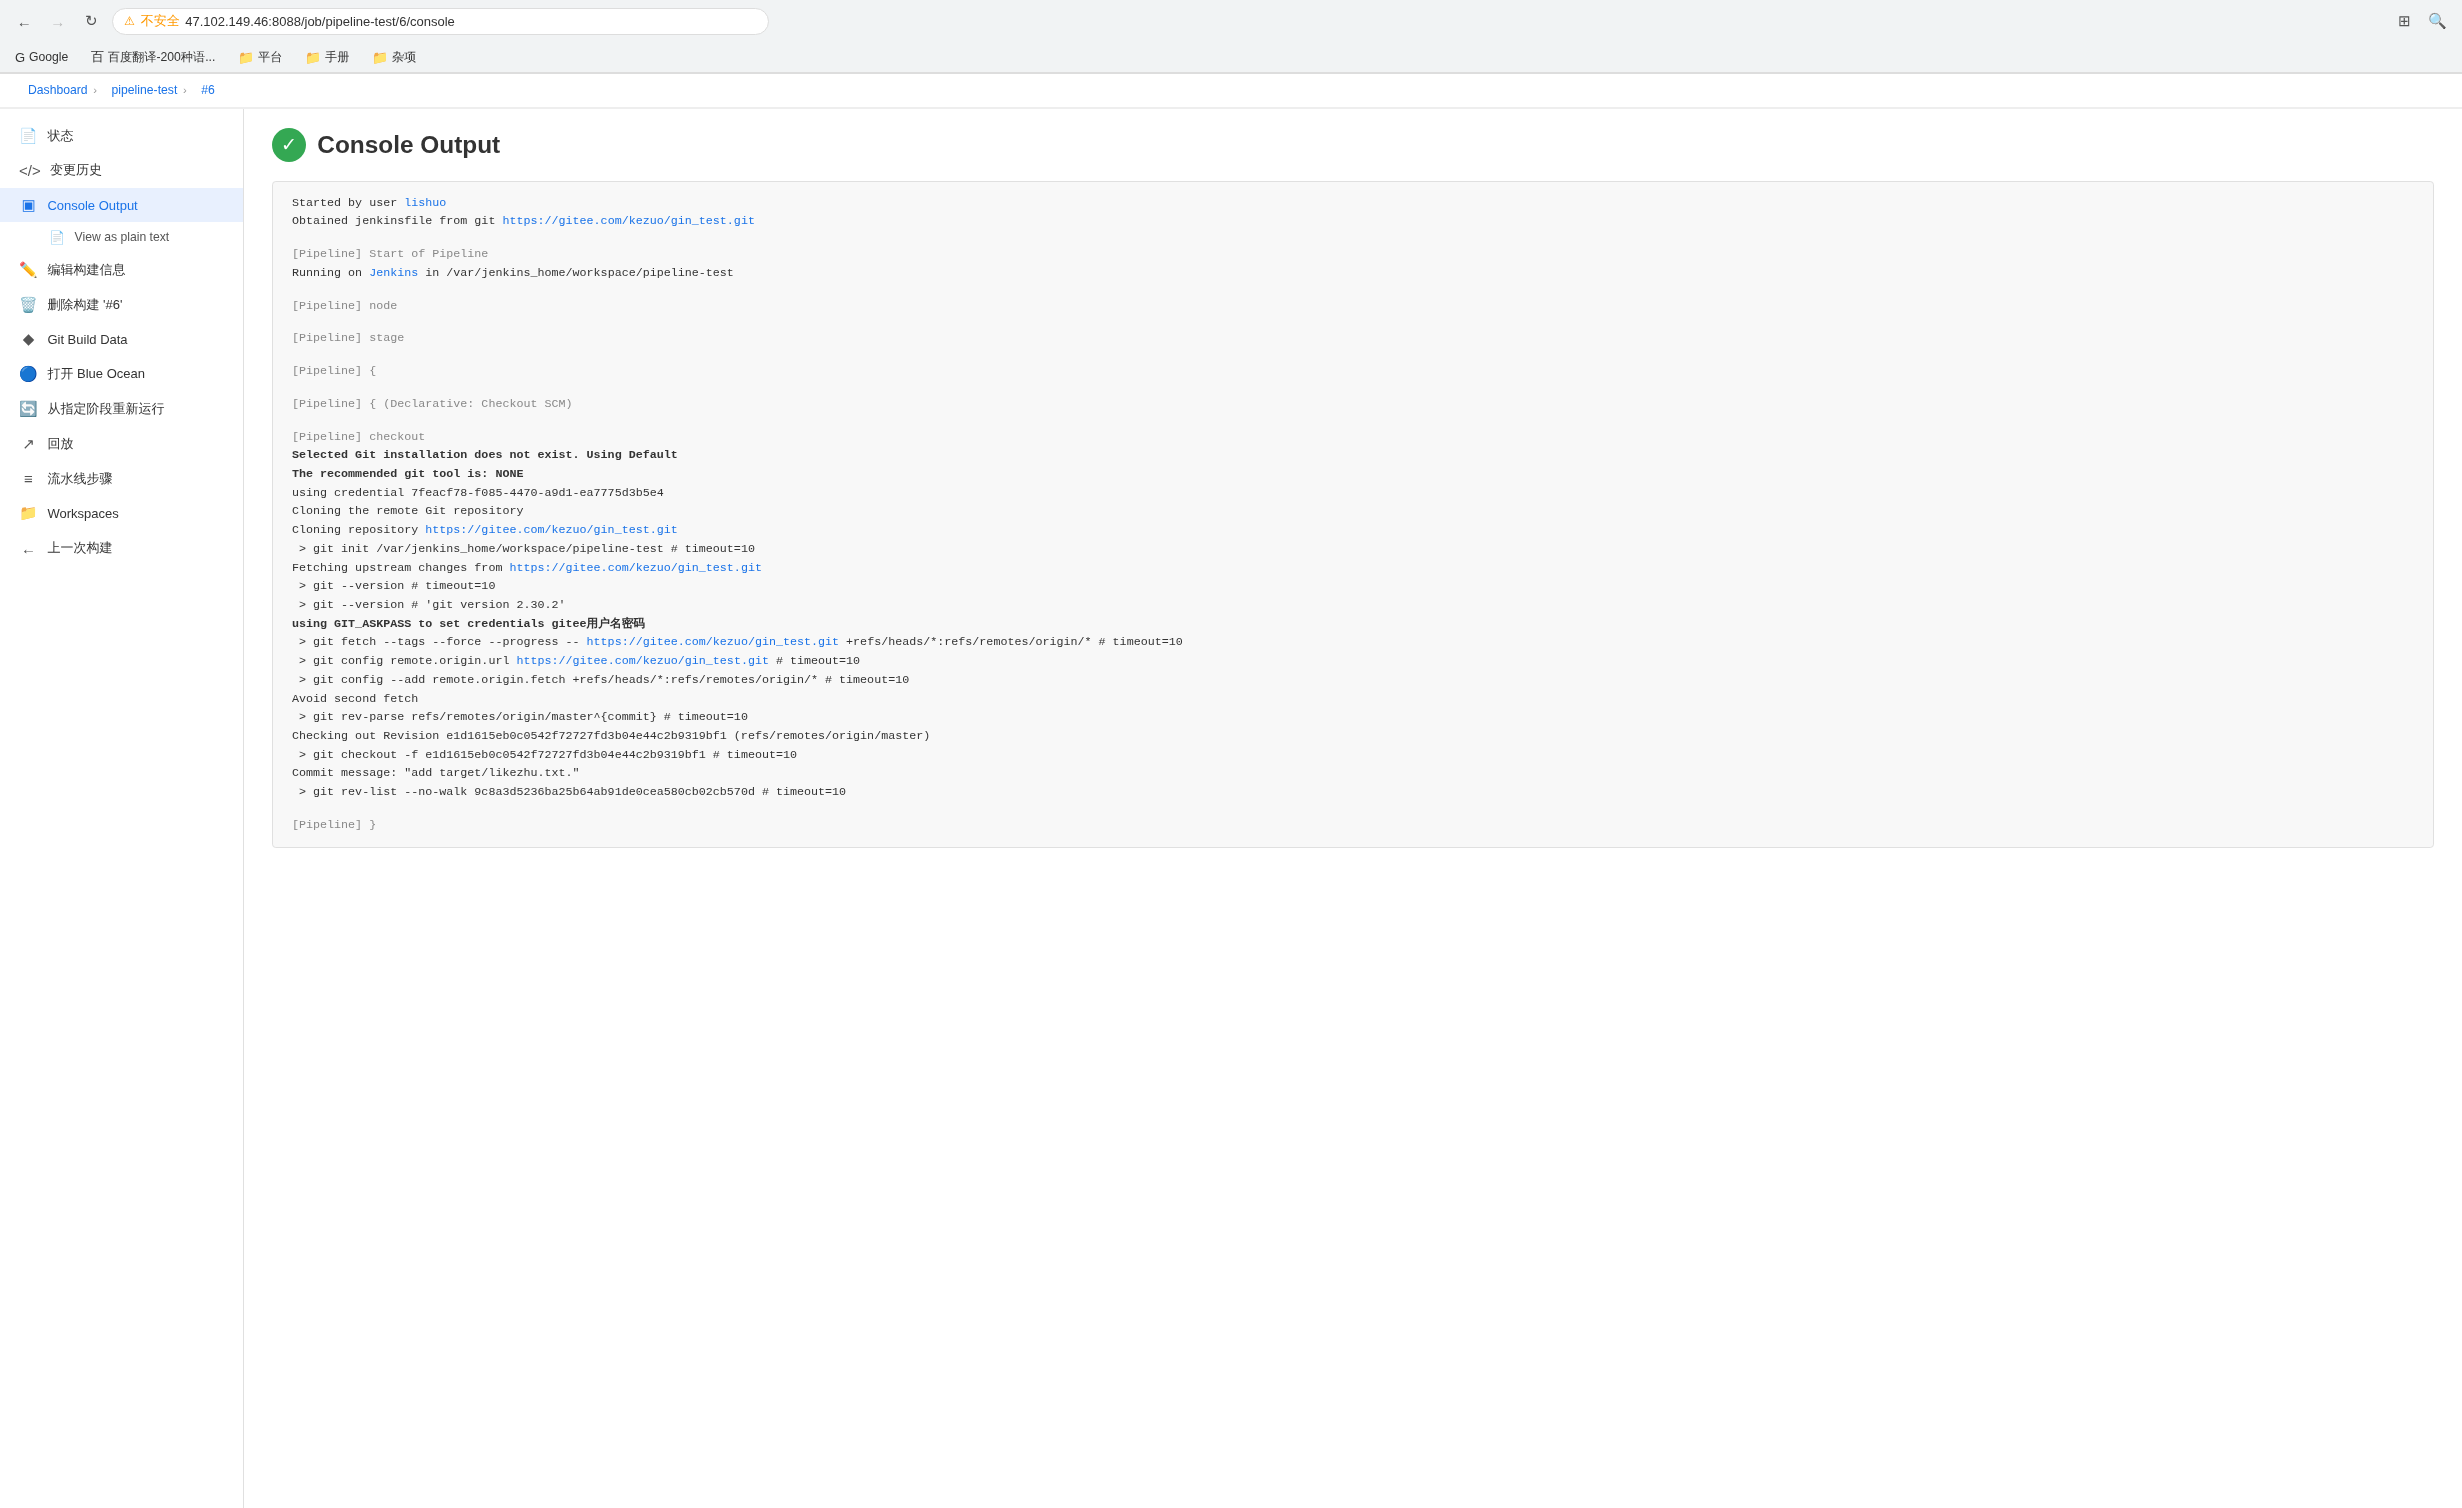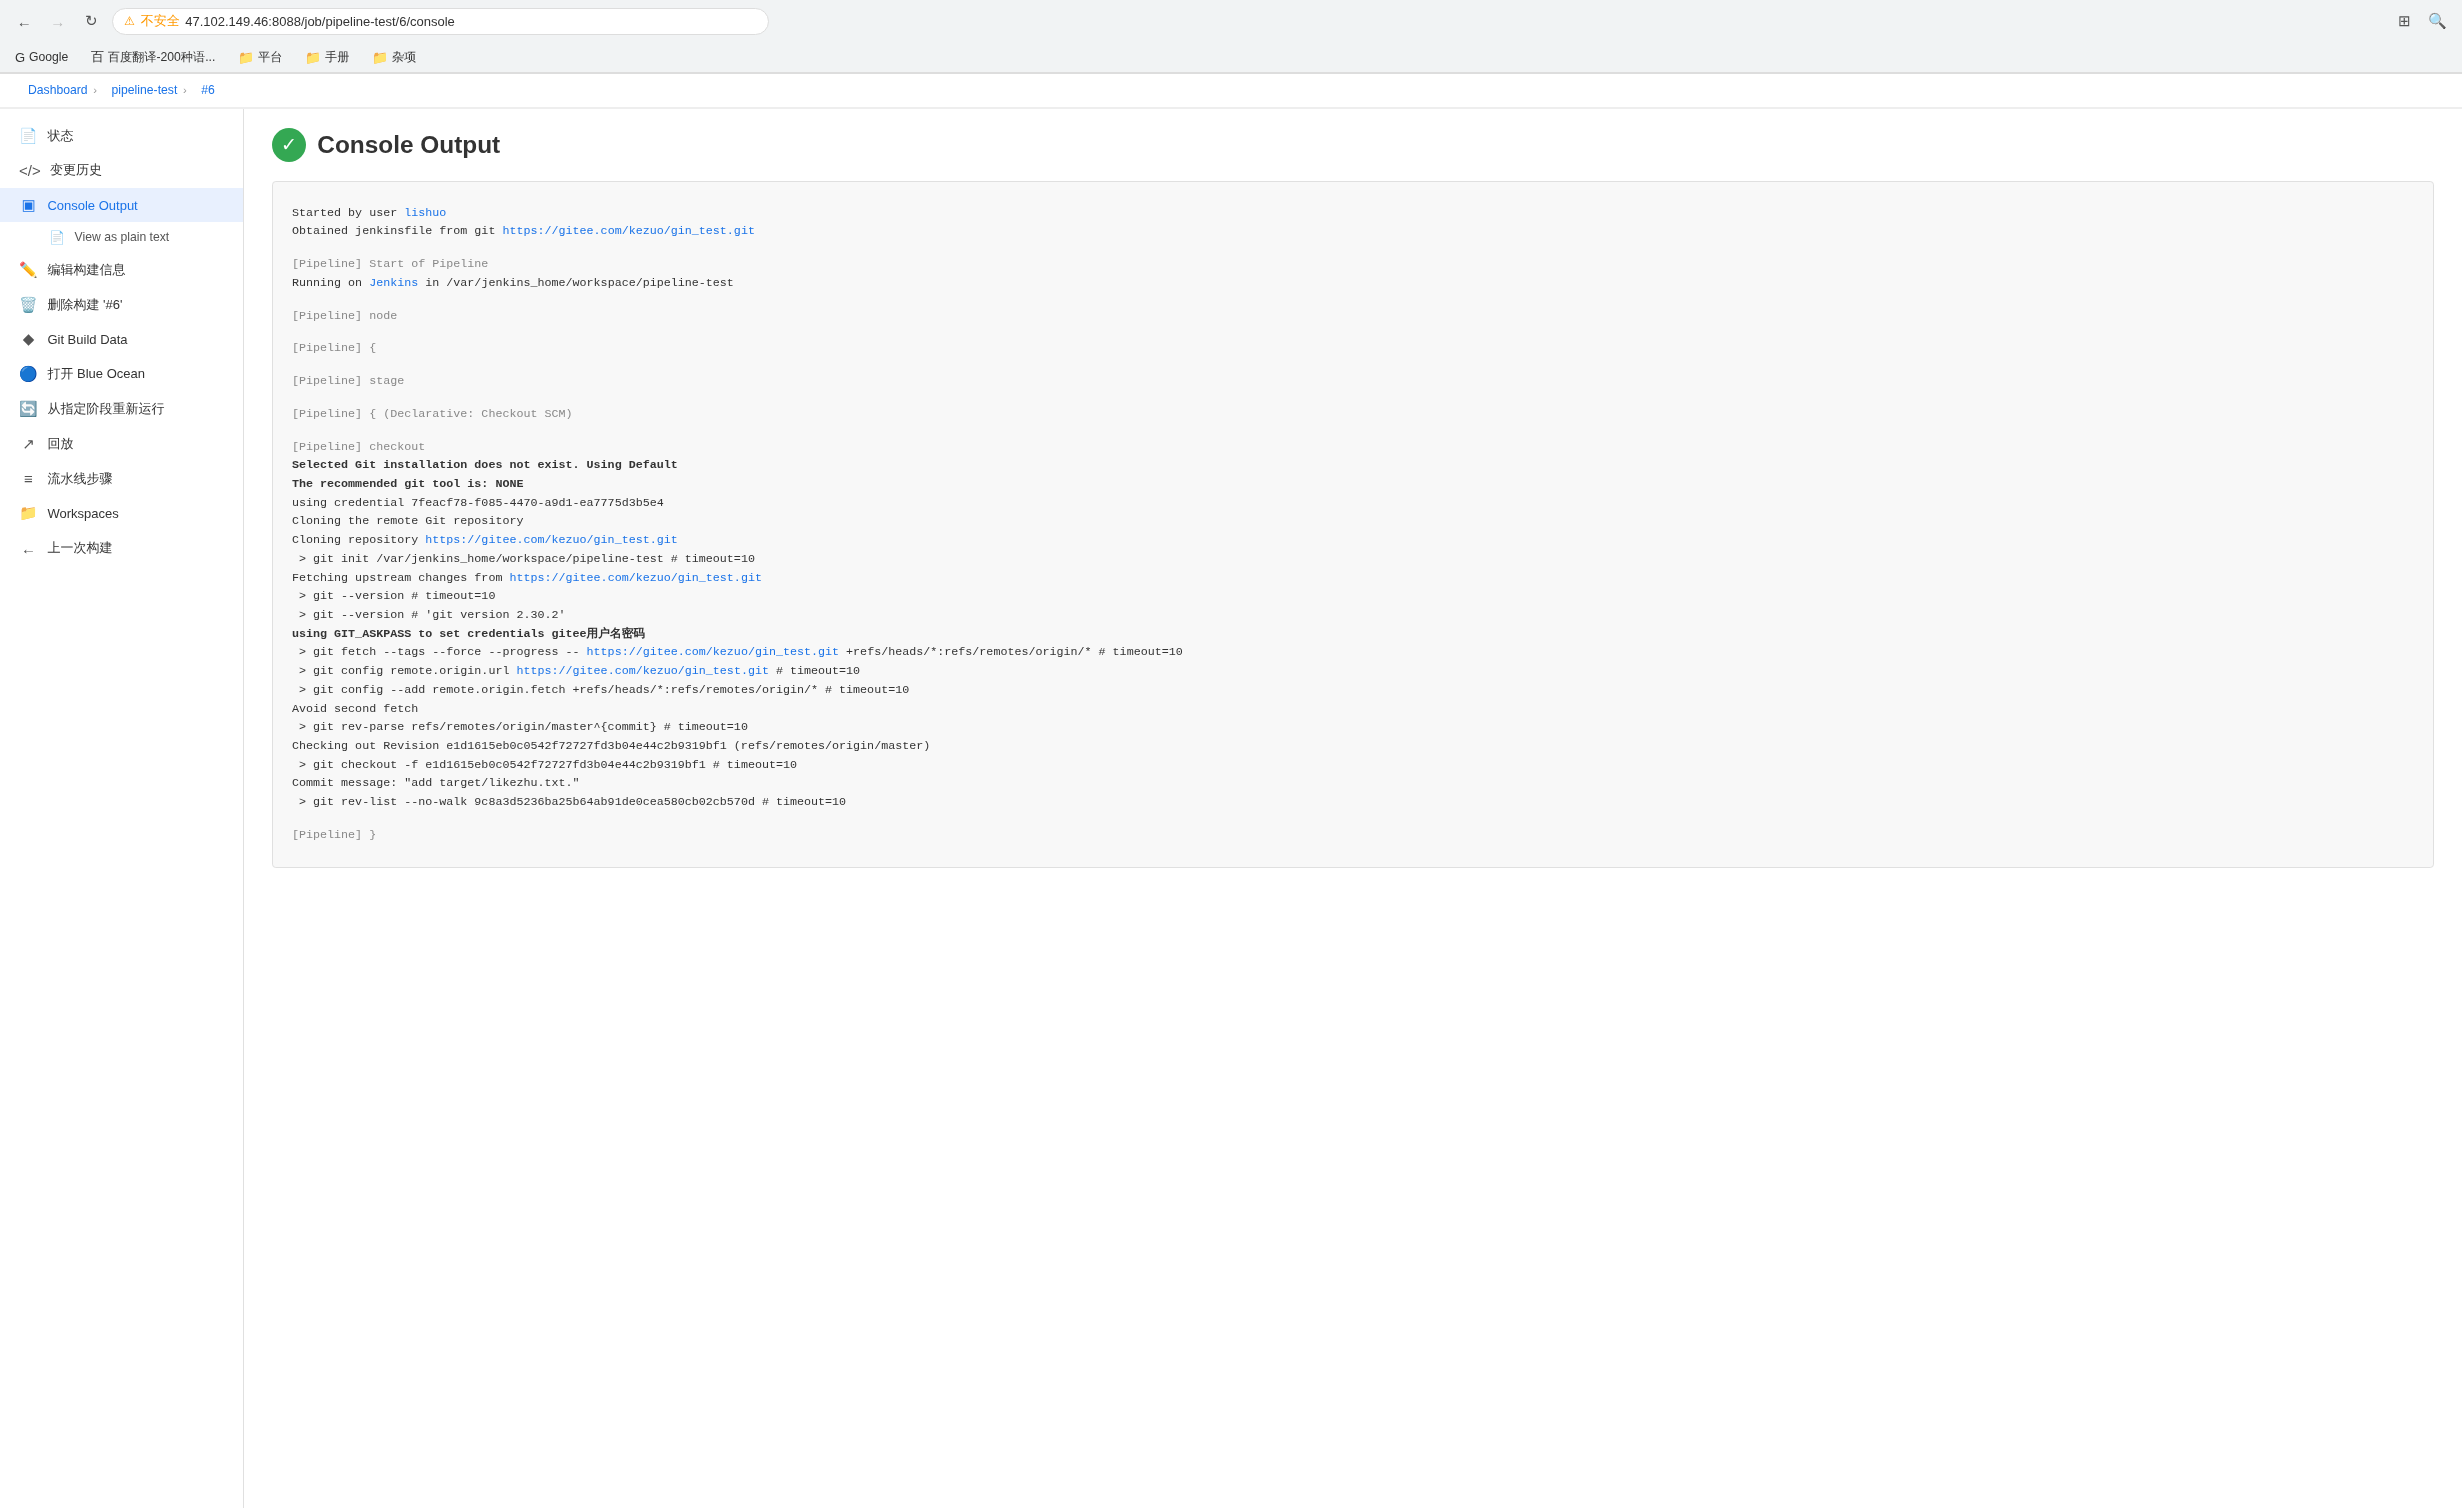--- a/index.html
+++ b/index.html
@@ -89,21 +89,21 @@
       display: flex; align-items: center; justify-content: center; color: white; font-size: 19px;
       min-width: 34px;
     }
     .page-title {
       font-size: 24.4px; font-weight: bold; color: #333;
     }
 
     
     .console-output {
       margin: 0 28px 28px; background: #f8f8f8; border: 0.9px solid #e0e0e0;
-      border-radius: 3.8px; padding: 22px 19px; font-family: 'Courier New', Courier, monospace;
+      border-radius: 3.8px; padding: 12px 19px; font-family: 'Courier New', Courier, monospace;
       font-size: 11.7px; line-height: 1.6; overflow-x: auto; color: #333;
     }
     .console-line { white-space: pre-wrap; word-break: break-all; }
     .console-line.dim { color: #888; margin-top: 14px; }
     .console-link { color: #1a73e8; text-decoration: none; }
     .console-line.bold { font-weight: bold; }
 
     
     .top-wrapper { border-bottom: 0.9px solid #eee; }
   </style>
@@ -224,22 +224,22 @@
       <div class="success-icon">✓</div>
       <h1 class="page-title">Console Output</h1>
     </div>
     <div class="console-output">
 
     <div class="console-line">Started by user <a class="console-link" href="#">lishuo</a></div>
         <div class="console-line">Obtained jenkinsfile from git <a class="console-link" href="#">https://gitee.com/kezuo/gin_test.git</a></div>
         <div class="console-line dim">[Pipeline] Start of Pipeline</div>
         <div class="console-line">Running on <a class="console-link" href="#">Jenkins</a> in /var/jenkins_home/workspace/pipeline-test</div>
         <div class="console-line dim">[Pipeline] node</div>
+        <div class="console-line dim">[Pipeline] stage</div>
         <div class="console-line dim">[Pipeline] {</div>
-        <div class="console-line dim">[Pipeline] stage</div>
         <div class="console-line dim">[Pipeline] { (Declarative: Checkout SCM)</div>
         <div class="console-line dim">[Pipeline] checkout</div>
         <div class="console-line bold"><strong>Selected Git installation does not exist. Using Default</strong></div>
         <div class="console-line bold"><strong>The recommended git tool is: NONE</strong></div>
         <div class="console-line">using credential 7feacf78-f085-4470-a9d1-ea7775d3b5e4</div>
         <div class="console-line">Cloning the remote Git repository</div>
         <div class="console-line">Cloning repository <a class="console-link" href="#">https://gitee.com/kezuo/gin_test.git</a></div>
         <div class="console-line"> &gt; git init /var/jenkins_home/workspace/pipeline-test # timeout=10</div>
         <div class="console-line">Fetching upstream changes from <a class="console-link" href="#">https://gitee.com/kezuo/gin_test.git</a></div>
         <div class="console-line"> &gt; git --version # timeout=10</div>

